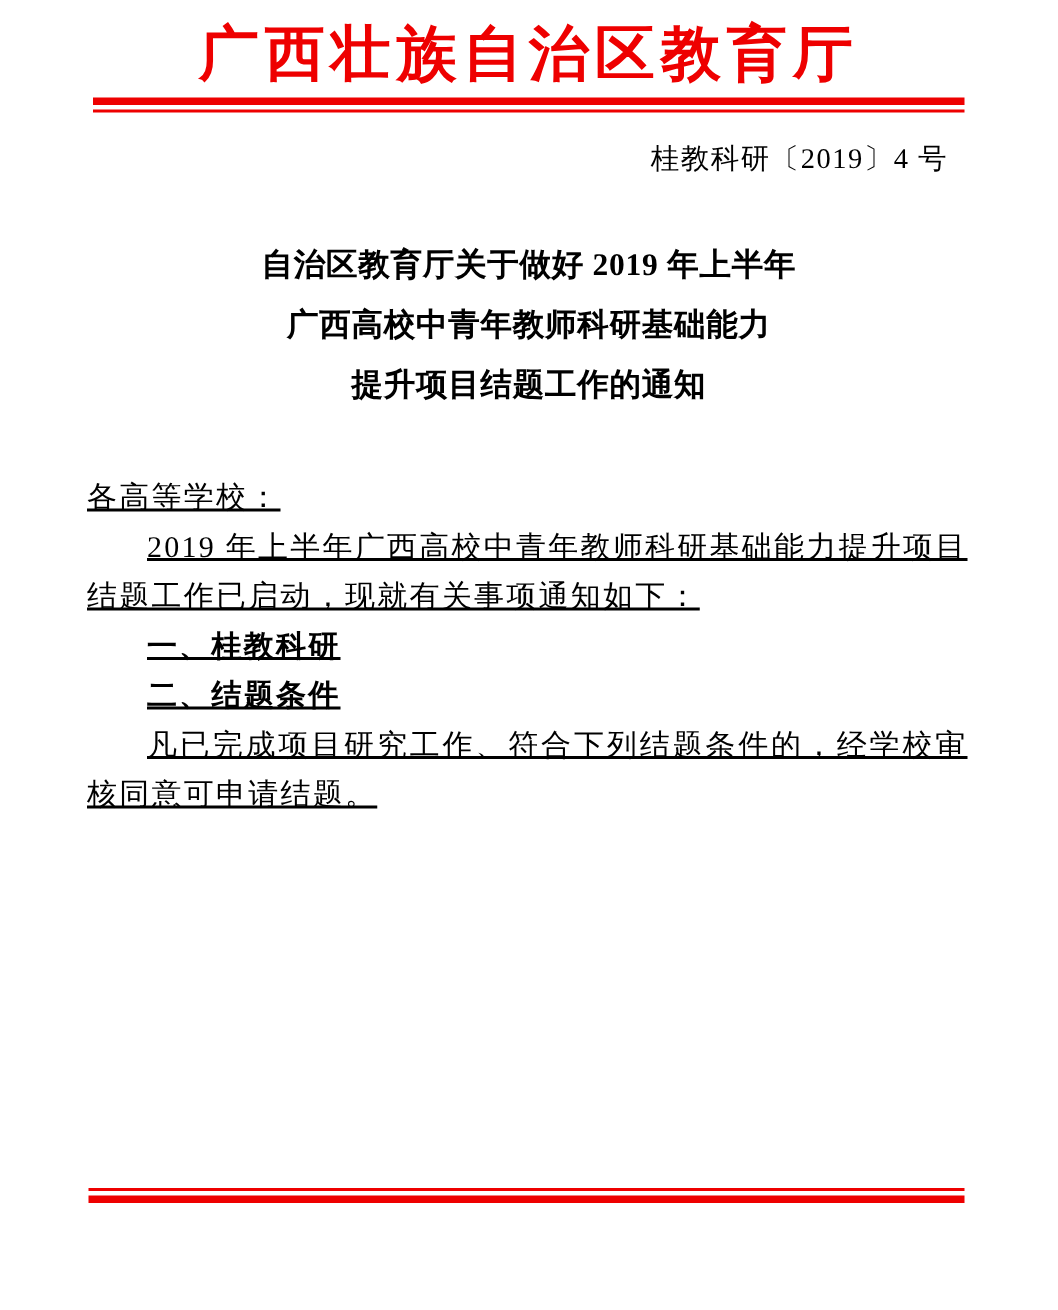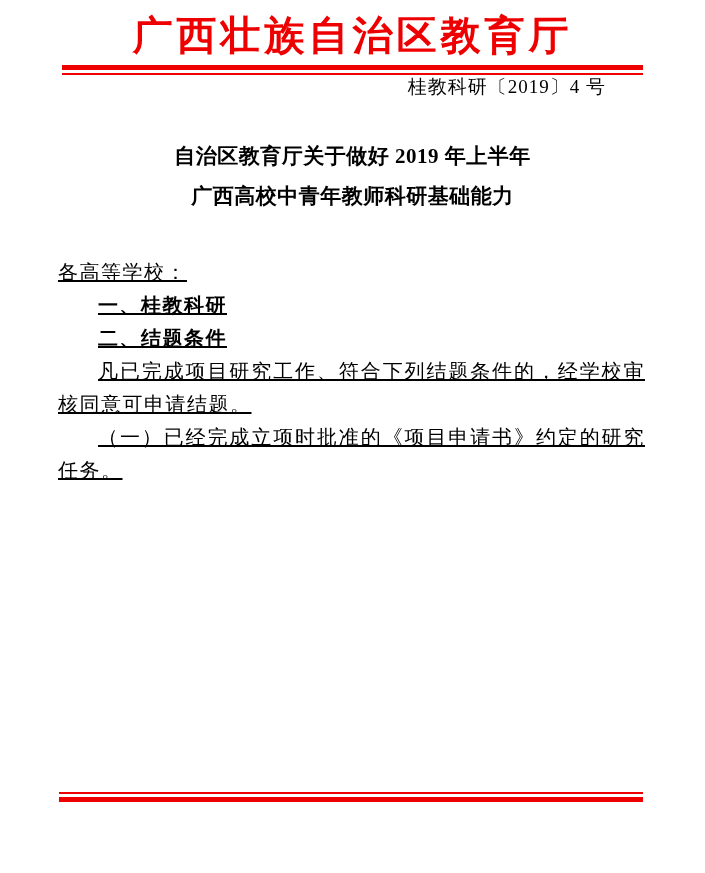--- a/index.html
+++ b/index.html
@@ -23,22 +23,22 @@
     font-weight: bold;
     letter-spacing: 4px;
     line-height: 44px;
     white-space: nowrap;
   }
   .rule { margin: 7px 62px 0 62px; }
   .rule .thick { height: 5px; background: var(--accent-red); }
   .rule .gap   { height: 3px; background: transparent; }
   .rule .thin  { height: 2px; background: var(--accent-red); }
   .doc-number {
-    margin-top: 0;
-    padding-right: 99px;
+    margin-top: 20px;
+    padding-right: 73px;
     text-align: right;
     font-size: 19px;
     line-height: 24px;
     letter-spacing: 1px;
   }
   .title {
     margin-top: 37px;
     text-align: center;
     font-size: 21px;
     font-weight: bold;
@@ -80,30 +80,31 @@
     <div class="thick"></div>
     <div class="gap"></div>
     <div class="thin"></div>
   </div>
 
   <div class="doc-number">桂教科研〔2019〕4 号</div>
 
   <div class="title">
     <div>自治区教育厅关于做好 2019 年上半年</div>
     <div>广西高校中青年教师科研基础能力</div>
+    <div>提升项目结题工作的通知</div>
   </div>
 
   <div class="body-text">
     <p class="salutation">各高等学校：</p>
+    <p class="para">2019 年上半年广西高校中青年教师科研基础能力提升项目结题工作已启动，现就有关事项通知如下：</p>
 
     <p class="heading">一、桂教科研</p>
 
     <p class="heading">二、结题条件</p>
     <p class="para">凡已完成项目研究工作、符合下列结题条件的，经学校审核同意可申请结题。</p>
-    <p class="para">（一）已经完成立项时批准的《项目申请书》约定的研究任务。</p>
   </div>
 
   <div class="rule footer-rule">
     <div class="thin"></div>
     <div class="gap"></div>
     <div class="thick"></div>
   </div>
 
 </div>
 

